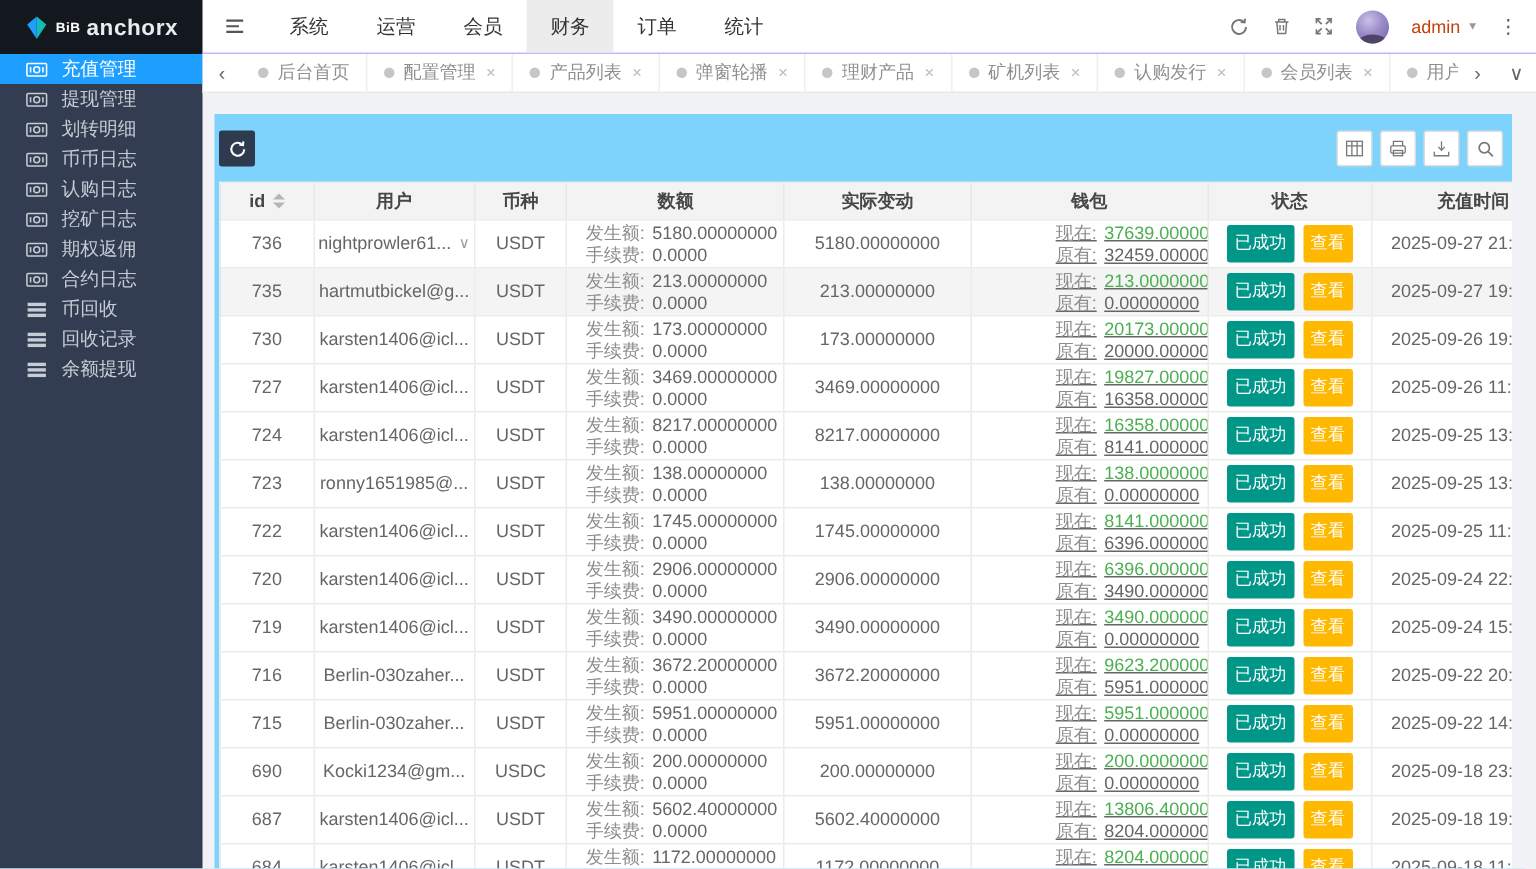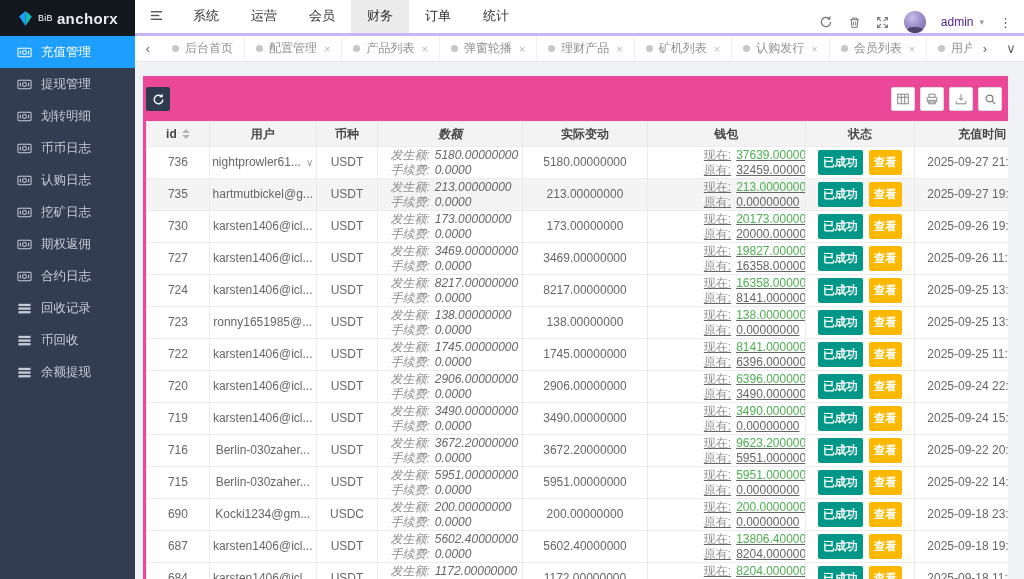--- a/index.html
+++ b/index.html
@@ -2,75 +2,75 @@
 <html style="--accent: #1e9fff; --badge-success: #009688; --badge-view: #ffb800; --green: #4caf50;"><head>
 <meta charset="utf-8">
 <style>
   * { margin:0; padding:0; box-sizing:border-box; }
   html,body { width:1024px; height:579px; overflow:hidden;
     font-family:"Liberation Sans","DejaVu Sans",sans-serif; background:#f1f2f5; position:relative; }
 
   
   .topbar { position:absolute; top:0; left:0; right:0; height:36px; background:#fff; display:flex; z-index:6; }
   .logo { width:135px; height:36px; background:#13181f; display:flex; align-items:center; justify-content:center; gap:4px; flex:none; }
-  .brand-small { color:#fff; font-size:9px; font-weight:normal; letter-spacing:.3px; }
+  .brand-small { color:#fff; font-size:9px; font-weight:bold; letter-spacing:.3px; }
   .brand { color:#e9ebef; font-size:15px; font-weight:bold; letter-spacing:.4px; }
-  .nav { flex:1; display:flex; align-items:flex-end; border-bottom:3px solid #c4b5fd; }
+  .nav { flex:1; display:flex; align-items:center; border-bottom:1px solid #c4b5fd; }
   .hamburger { width:42px; height:36px; display:flex; align-items:center; justify-content:center; color:#555; cursor:pointer; }
   .menu-item { padding:0 16px; line-height:35px; font-size:13px; color:#333; cursor:pointer; }
   .menu-item.active { background:#ececec; }
   .nav-right { margin-left:auto; display:flex; align-items:center; gap:15px; padding-right:12px; }
   .top-icon { color:#777; display:flex; align-items:center; cursor:pointer; }
   .avatar { width:22px; height:22px; border-radius:50%; flex:none;
     background:radial-gradient(circle at 38% 30%, #c9bfe8 0%, #9b8cc9 45%, #6f5fa5 100%); position:relative; overflow:hidden; }
   .avatar:after { content:""; position:absolute; left:2px; bottom:-3px; width:18px; height:9px; border-radius:50% 50% 0 0; background:#4d4468; }
-  .admin-name { font-size:12px; color:#4c1d95; }
+  .admin-name { font-size:12px; color:#c2410c; }
   .caret { font-size:9px; color:#999; margin-left:-9px; }
   .more-dots { color:#555; font-size:13px; }
 
   
   .tabsbar { position:absolute; top:36px; left:135px; right:0; height:26px; background:#fff; border-bottom:1px solid #e9e9e9; display:flex; align-items:stretch; z-index:5; }
   .tab-nav-btn { width:26px; display:flex; align-items:center; justify-content:center; color:#666; font-size:13px; cursor:pointer; flex:none; }
   .tabs-scroll { display:flex; overflow:hidden; flex:1; }
   .tab { display:flex; align-items:center; gap:6px; padding:0 11px; border-right:1px solid #efefef; font-size:12px; color:#8f8f8f; flex:none; cursor:pointer; white-space:nowrap; }
   .tab .dot { width:7px; height:7px; border-radius:50%; background:#c6c6c6; flex:none; }
   .tab-close { color:#b9b9b9; font-size:11px; margin-left:1px; font-weight:normal; }
 
   
   .sidebar { position:absolute; top:36px; left:0; width:135px; bottom:0; background:#333d51; z-index:4; }
-  .side-item { height:32px; display:flex; align-items:center; gap:9px; padding-left:17px; color:#c6ccd6; font-size:12.5px; cursor:pointer; }
+  .side-item { height:20px; display:flex; align-items:center; gap:9px; padding-left:17px; color:#c6ccd6; font-size:12.5px; cursor:pointer; }
   .side-item.active { background:var(--accent); color:#fff; }
   .side-item .s-icon { display:flex; align-items:center; }
 
   
   .content { position:absolute; top:62px; left:135px; right:0; bottom:0; background:#f1f2f5; }
-  .card { position:absolute; left:8px; right:16px; top:14px; bottom:0; background:#ec4899; overflow:hidden; padding:11px 0 0 3px; }
+  .card { position:absolute; left:8px; right:16px; top:14px; bottom:0; background:#7dd3fc; overflow:hidden; padding:11px 0 0 3px; }
   .ctoolbar { display:flex; align-items:center; margin-bottom:10px; padding-right:6px; }
   .btn-dark { width:24px; height:24px; background:#2e3a4e; border-radius:2px; color:#fff; display:flex; align-items:center; justify-content:center; cursor:pointer; border:none; }
   .tool-right { margin-left:auto; display:flex; gap:5px; }
   .tool-btn { width:24px; height:24px; border:1px solid #dcdcdc; border-radius:2px; background:#fff; color:#777; display:flex; align-items:center; justify-content:center; cursor:pointer; }
 
   
   .tbl { width:905px; border:1px solid #e9e9e9; border-bottom:none; font-size:12px; }
   .thead { display:flex; height:24px; background:#f3f3f3; }
   .th { display:flex; align-items:center; justify-content:center; font-weight:bold; color:#474747; border-right:1px solid #e7e7e7; }
   .tr { display:flex; height:32px; border-top:1px solid #ebebeb; background:#fff; }
   .tr.highlight { background:#f4f4f4; }
   .td { display:flex; flex-direction:column; align-items:center; justify-content:center; color:#666; border-right:1px solid #ebebeb; line-height:15px; overflow:hidden; white-space:nowrap; }
   .td.rowdir { flex-direction:row; }
-  .c0 { width:63px; }  .c1 { width:107px; } .c2 { width:62px; }  .c3 { width:145px;font-style:italic; }
+  .c0 { width:63px; }  .c1 { width:107px; } .c2 { width:62px; }  .c3 { width:145px; }
   .c4 { width:125px; } .c5 { width:158px; } .c6 { width:110px; } .c7 { width:135px; }
   .td.c3 { align-items:flex-start; padding-left:12px; }
   .td.c5 { align-items:flex-start; padding-left:56px;text-decoration:underline; }
   .td.c7 { flex-direction:row; justify-content:flex-start; padding-left:12px; border-right:none; }
   .pair { display:flex; gap:5px; }
   .lbl { color:#8d8d8d; }
   .val { color:#666; }
   .val.now { color:var(--green); }
-  .badge { padding:6px 5px; border-radius:2px; color:#fff; font-size:11.5px; line-height:13px; cursor:default;font-weight:bold; }
+  .badge { padding:6px 5px; border-radius:2px; color:#fff; font-size:11.5px; line-height:13px; cursor:default; }
   .badge.success { background:var(--badge-success); }
   .badge.view { background:var(--badge-view); margin-left:6px; cursor:pointer; }
   .user-chevron { color:#9a9a9a; font-size:10px; margin-left:5px; cursor:pointer; }
   .sort { display:inline-flex; flex-direction:column; gap:2px; margin-left:5px; cursor:pointer; }
   .sort i { width:0; height:0; border-left:4px solid transparent; border-right:4px solid transparent; display:block; }
   .sort .up { border-bottom:4px solid #b5b5b5; }
   .sort .down { border-top:4px solid #b5b5b5; }
 </style>
 </head>
 <body>
@@ -279,31 +279,31 @@
       <span class="side-label">合约日志</span>
     </div>
     <div class="side-item">
       <span class="s-icon">
         <svg width="15" height="15" viewBox="0 0 16 16" fill="currentColor">
           <rect x="1.5" y="3" width="13" height="2.4"></rect>
           <rect x="1.5" y="6.9" width="13" height="2.4"></rect>
           <rect x="1.5" y="10.8" width="13" height="2.4"></rect>
         </svg>
       </span>
-      <span class="side-label">回收记录</span>
+      <span class="side-label">币回收</span>
     </div>
     <div class="side-item">
       <span class="s-icon">
         <svg width="15" height="15" viewBox="0 0 16 16" fill="currentColor">
           <rect x="1.5" y="3" width="13" height="2.4"></rect>
           <rect x="1.5" y="6.9" width="13" height="2.4"></rect>
           <rect x="1.5" y="10.8" width="13" height="2.4"></rect>
         </svg>
       </span>
-      <span class="side-label">币回收</span>
+      <span class="side-label">回收记录</span>
     </div>
     <div class="side-item">
       <span class="s-icon">
         <svg width="15" height="15" viewBox="0 0 16 16" fill="currentColor">
           <rect x="1.5" y="3" width="13" height="2.4"></rect>
           <rect x="1.5" y="6.9" width="13" height="2.4"></rect>
           <rect x="1.5" y="10.8" width="13" height="2.4"></rect>
         </svg>
       </span>
       <span class="side-label">余额提现</span>

